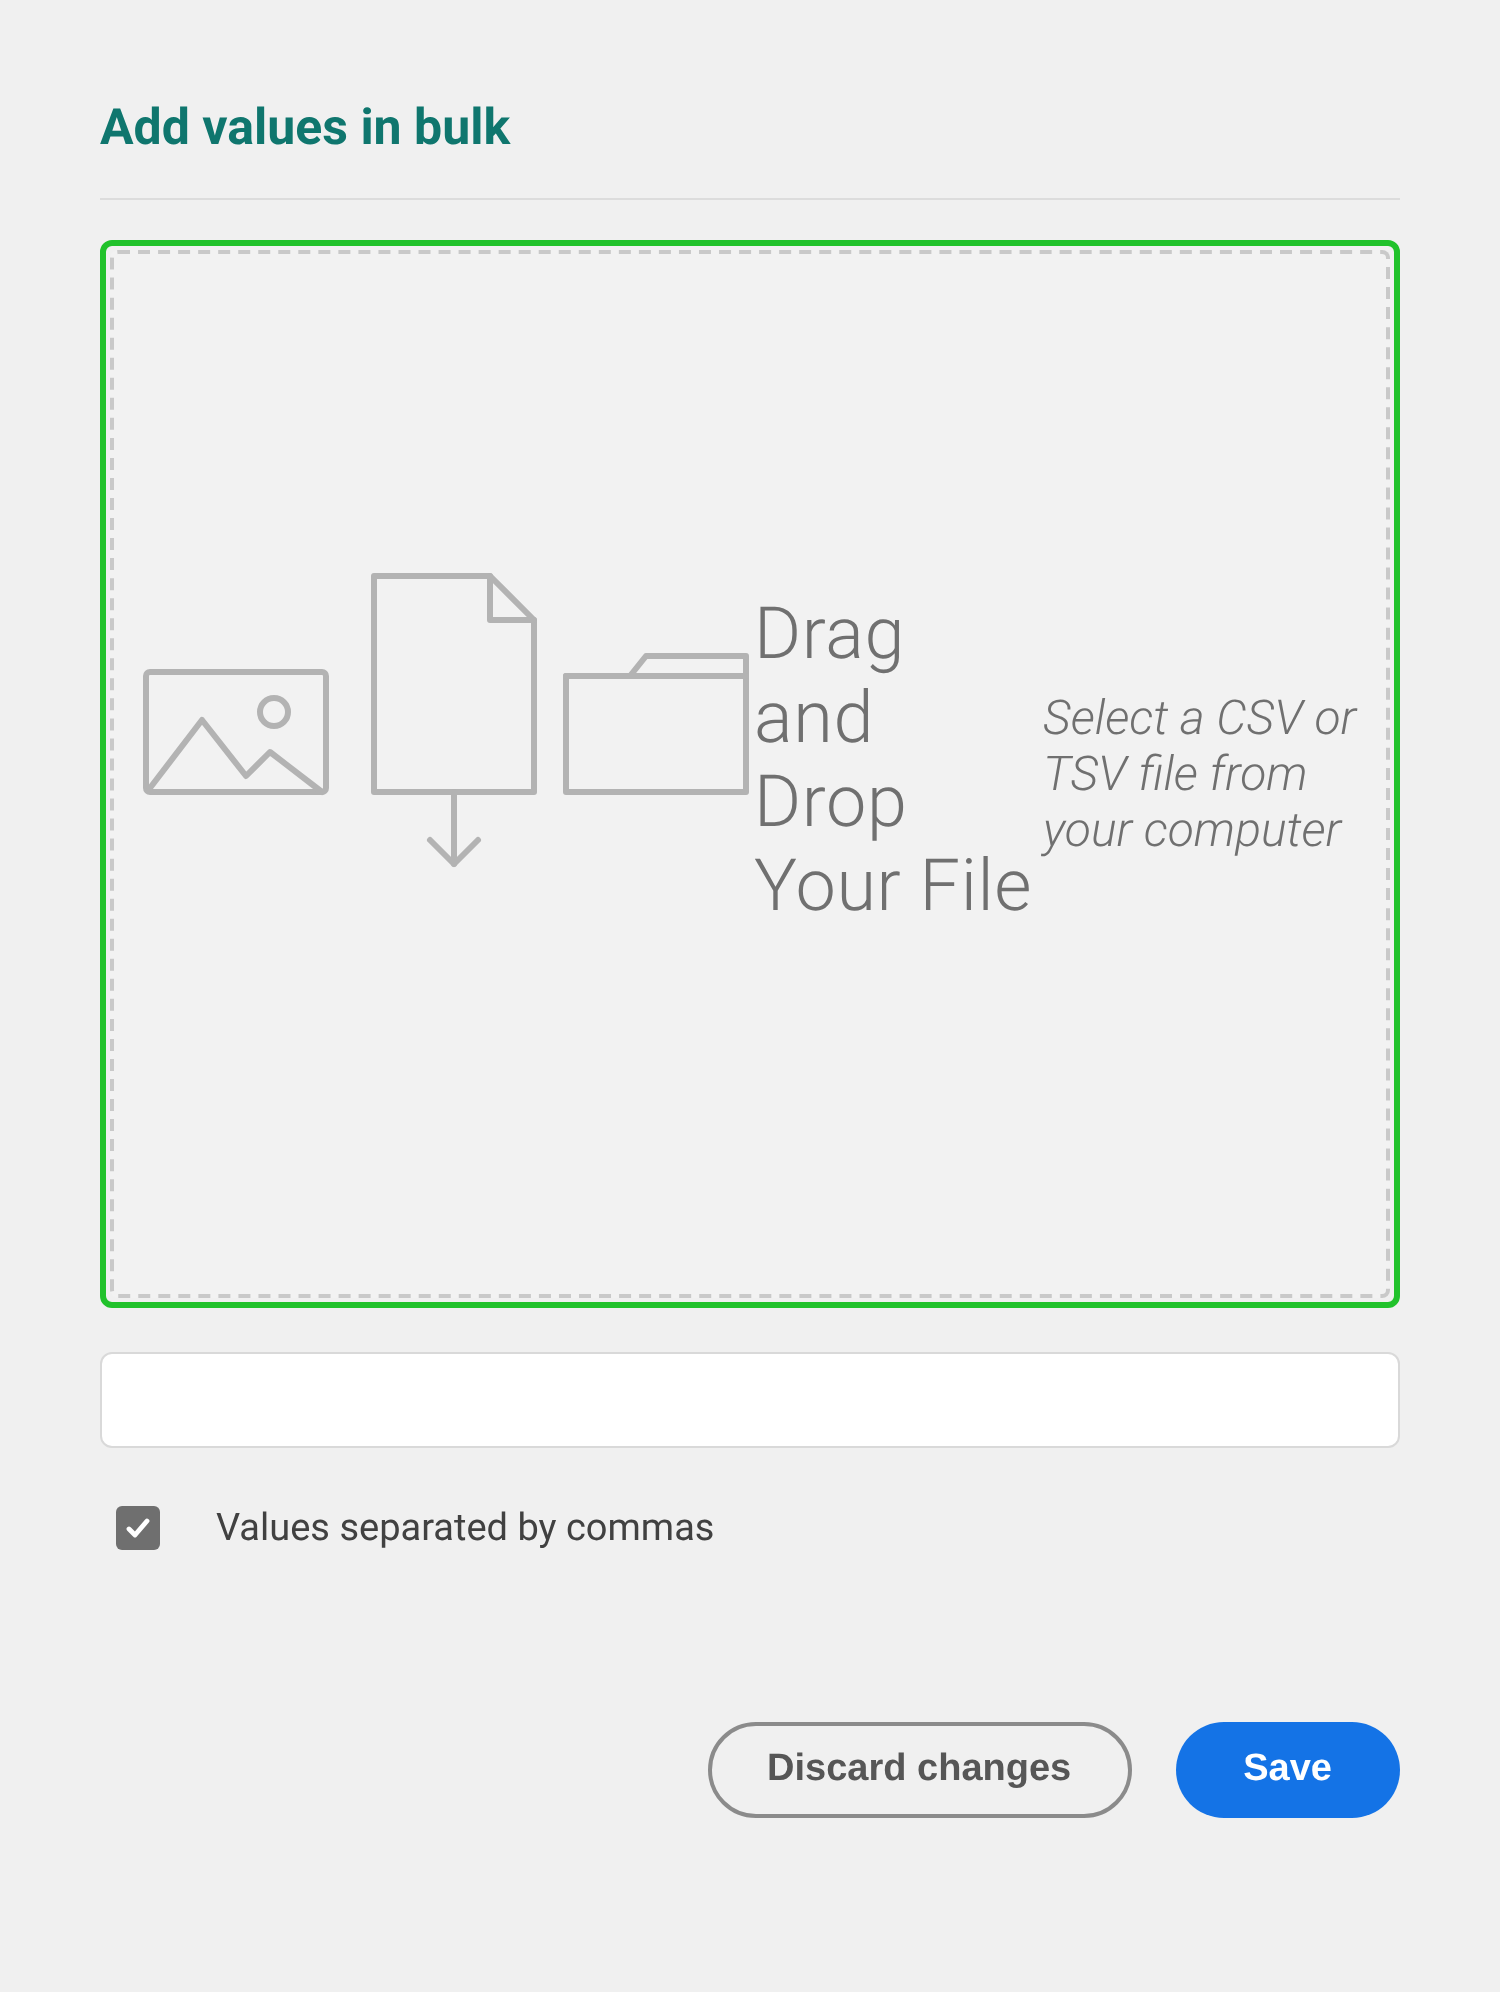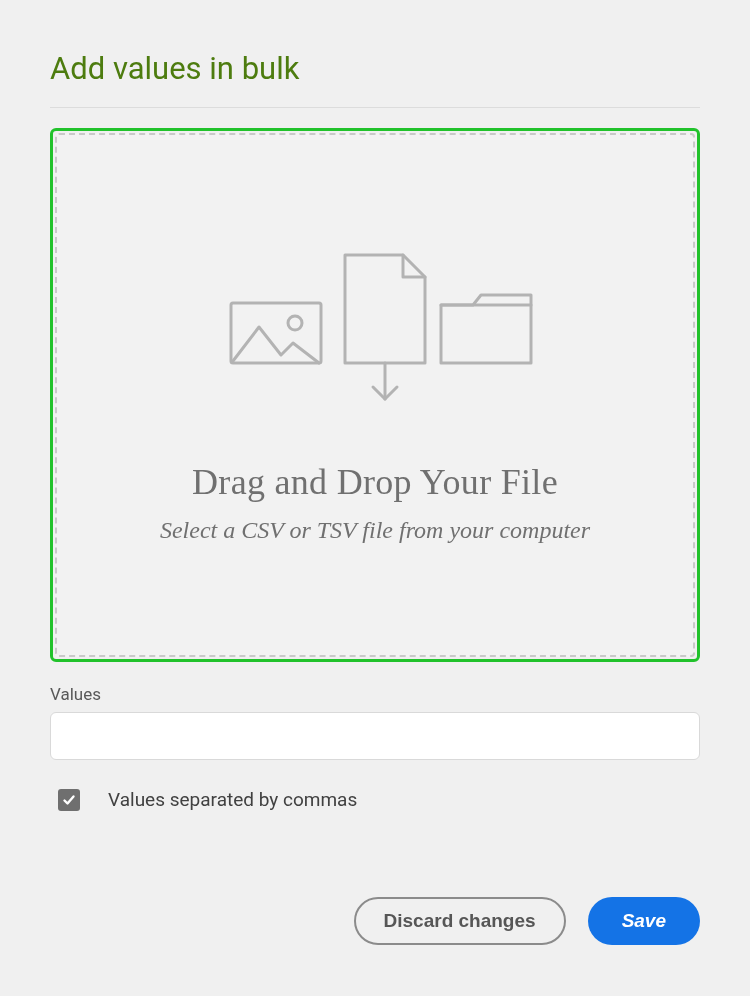--- a/index.html
+++ b/index.html
@@ -7,46 +7,45 @@
       width: 750px;
       height: 996px;
       background: #f0f0f0;
       font-family: -apple-system, BlinkMacSystemFont, "Segoe UI", Roboto, Helvetica, Arial, sans-serif;
       color: #2c2c2c;
     }
     .container {
       padding: 50px 50px 0 50px;
     }
     h1.page-title {
-      font-size: 31px;
-      font-weight: 400;
-      color: #4d7c0f;
+      font-size: 25px;
+      font-weight: 700;
+      color: #0f766e;
       margin-bottom: 20px;
     }
     .hr {
       border: none;
       border-top: 1px solid #dcdcdc;
       margin-bottom: 20px;
     }
     .dropzone-highlight {
       border: 3px solid #21c22b;
       border-radius: 6px;
       padding: 2px;
       margin-bottom: 22px;
     }
     .dropzone {
       border: 2px dashed #c9c9c9;
       border-radius: 4px;
       height: 524px;
       display: flex;
-      flex-direction: column;
+      flex-direction: row;
       align-items: center;
       justify-content: center;
       background: #f2f2f2;
-      font-family: Liberation Serif, serif;
     }
     .drop-illustration {
       margin-bottom: 50px;
     }
     .drop-title {
       font-size: 36px;
       font-weight: 300;
       color: #707070;
       letter-spacing: 0.3px;
       margin-bottom: 14px;
@@ -116,21 +115,20 @@
     .btn-secondary {
       background: transparent;
       color: #565656;
       border: 2px solid #8b8b8b;
     }
     .btn-primary {
       background: #1473e6;
       color: #fff;
       border: none;
       padding: 0 34px;
-      font-style: italic;
     }
   </style>
 </head>
 <body>
 
 <div class="container">
   <h1 class="page-title">Add values in bulk</h1>
   <hr class="hr">
 
   <div class="dropzone-highlight">
@@ -158,21 +156,20 @@
             <path d="M226 58 L258 58 L266 48 L316 48 L316 116 L226 116 Z"></path>
             <line x1="226" y1="58" x2="316" y2="58"></line>
           </g>
         </svg>
       </div>
       <div class="drop-title">Drag and Drop Your File</div>
       <div class="drop-sub">Select a CSV or TSV file from your computer</div>
     </div>
   </div>
 
-  <label class="field-label">Values</label>
   <input type="text" class="text-input" value="" style="">
 
   <div class="checkbox-row">
     <div class="checkbox">
       <svg width="14" height="14" viewBox="0 0 14 14">
         <polyline points="2.5,7.5 5.5,10.5 11.5,3.5" stroke="#ffffff" stroke-width="2.4" fill="none" stroke-linecap="round" stroke-linejoin="round"></polyline>
       </svg>
     </div>
     <span class="checkbox-label">Values separated by commas</span>
   </div>

